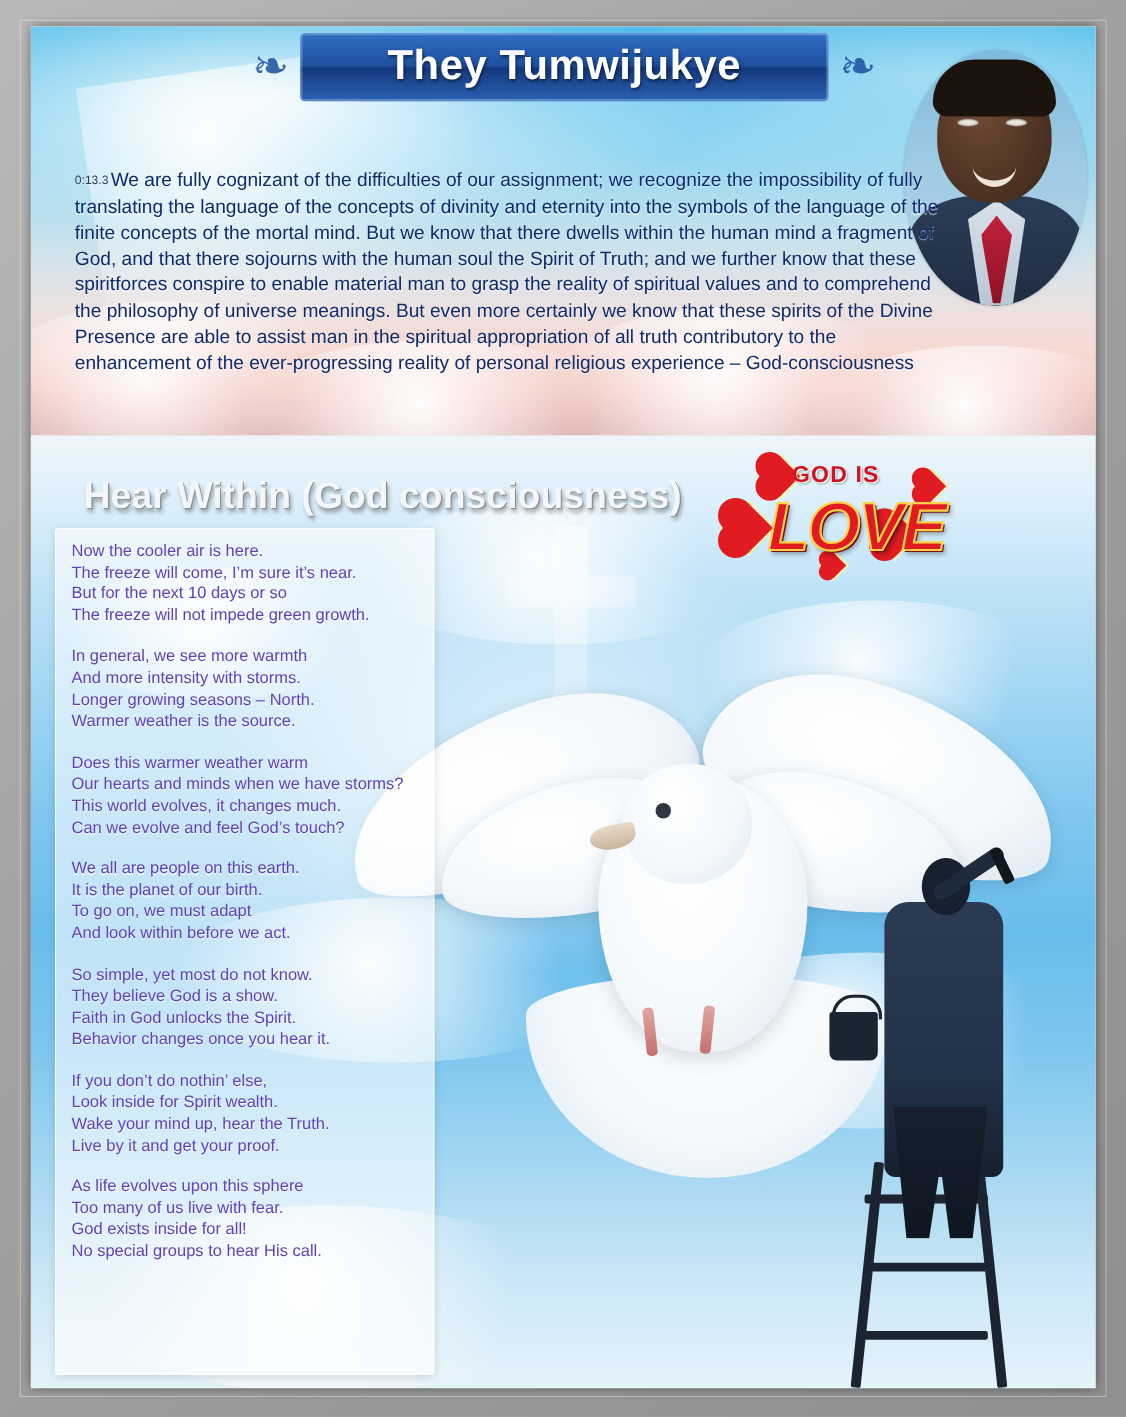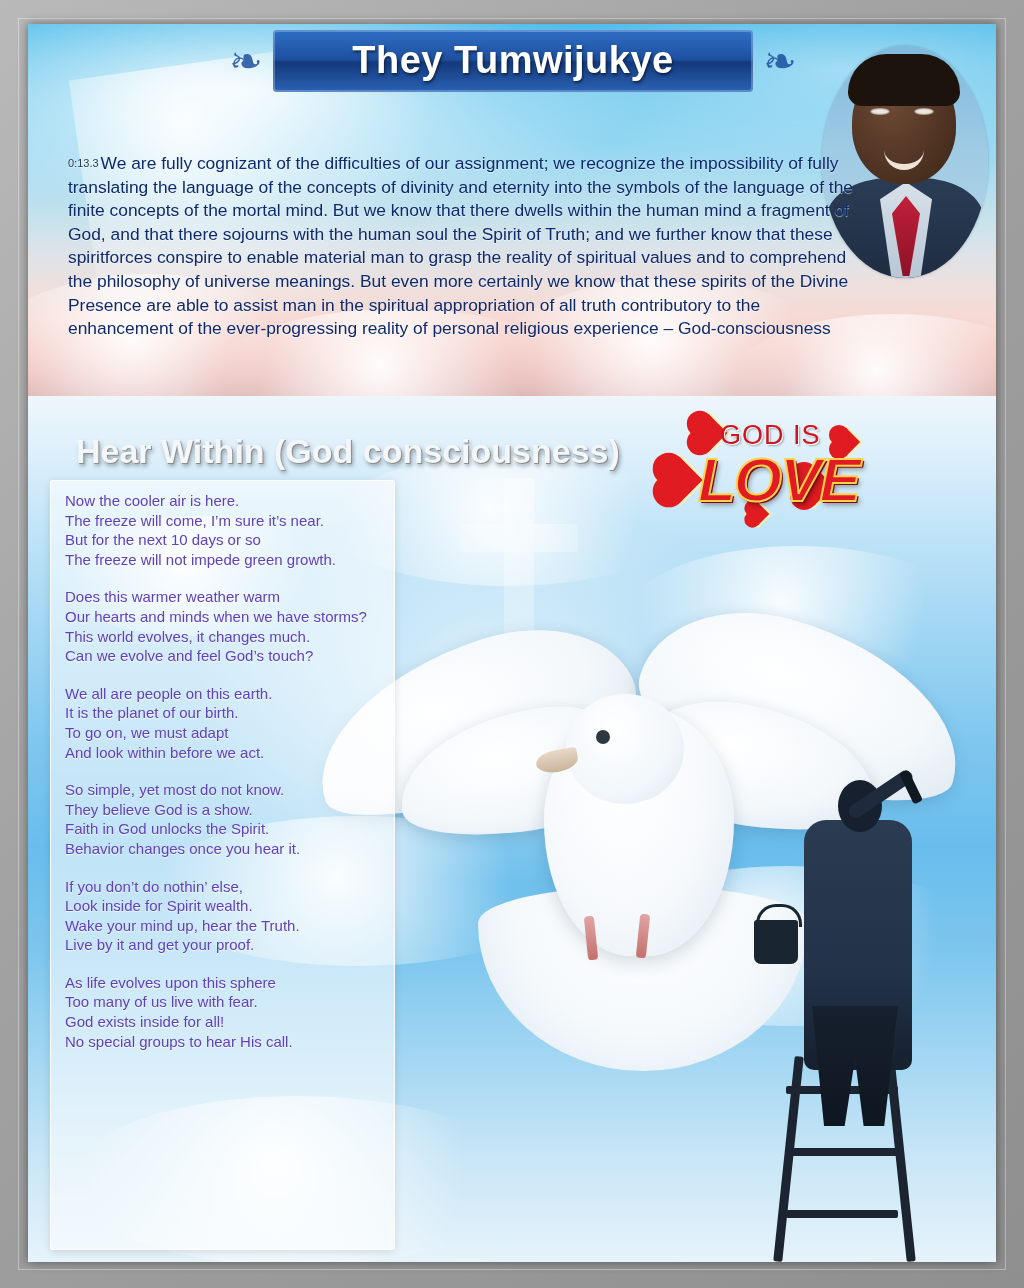--- a/index.html
+++ b/index.html
@@ -261,22 +261,22 @@
 
   
   .godislove {
     position: absolute;
     left: 626px; top: 22px;
     width: 210px; height: 110px;
   }
   .godislove .god-is {
     position: absolute;
     left: 66px; top: 2px;
-    font-size: 27px;
-    font-weight: normal;
+    font-size: 21px;
+    font-weight: bold;
     color: #cf1420;
     letter-spacing: 1px;
     text-shadow: 1px 1px 0 #fff, 2px 2px 2px rgba(0,0,0,.3);
   }
   .godislove .love {
     position: absolute;
     left: 44px; top: 26px;
     font-size: 62px;
     font-weight: bold;
     font-style: italic;
@@ -572,20 +572,24 @@
         <div class="head"></div>
         <div class="arm"></div>
         <div class="brush"></div>
       </div>
 
       <div class="poem-panel">
         <p class="stanza">Now the cooler air is here.
 The freeze will come, I’m sure it’s near.
 But for the next 10 days or so
 The freeze will not impede green growth.</p>
+        <p class="stanza">In general, we see more warmth
+And more intensity with storms.
+Longer growing seasons – North.
+Warmer weather is the source.</p>
         <p class="stanza">Does this warmer weather warm
 Our hearts and minds when we have storms?
 This world evolves, it changes much.
 Can we evolve and feel God’s touch?</p>
         <p class="stanza">We all are people on this earth.
 It is the planet of our birth.
 To go on, we must adapt
 And look within before we act.</p>
         <p class="stanza">So simple, yet most do not know.
 They believe God is a show.

